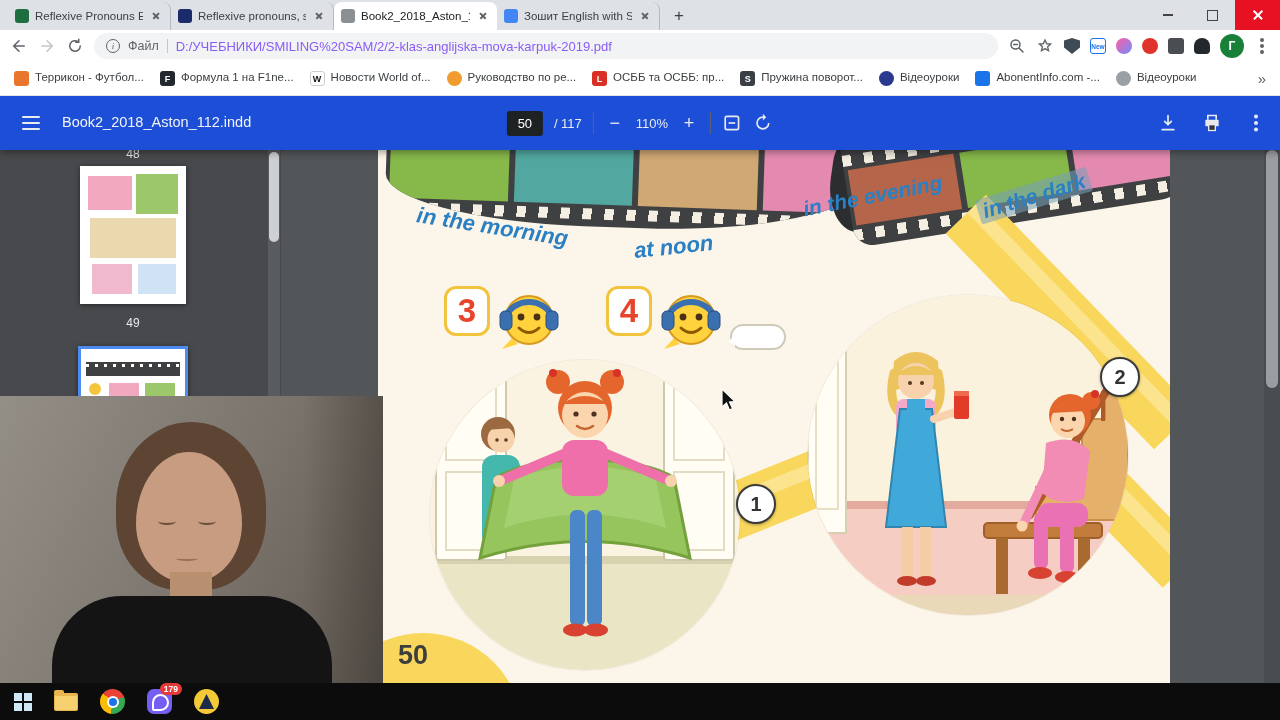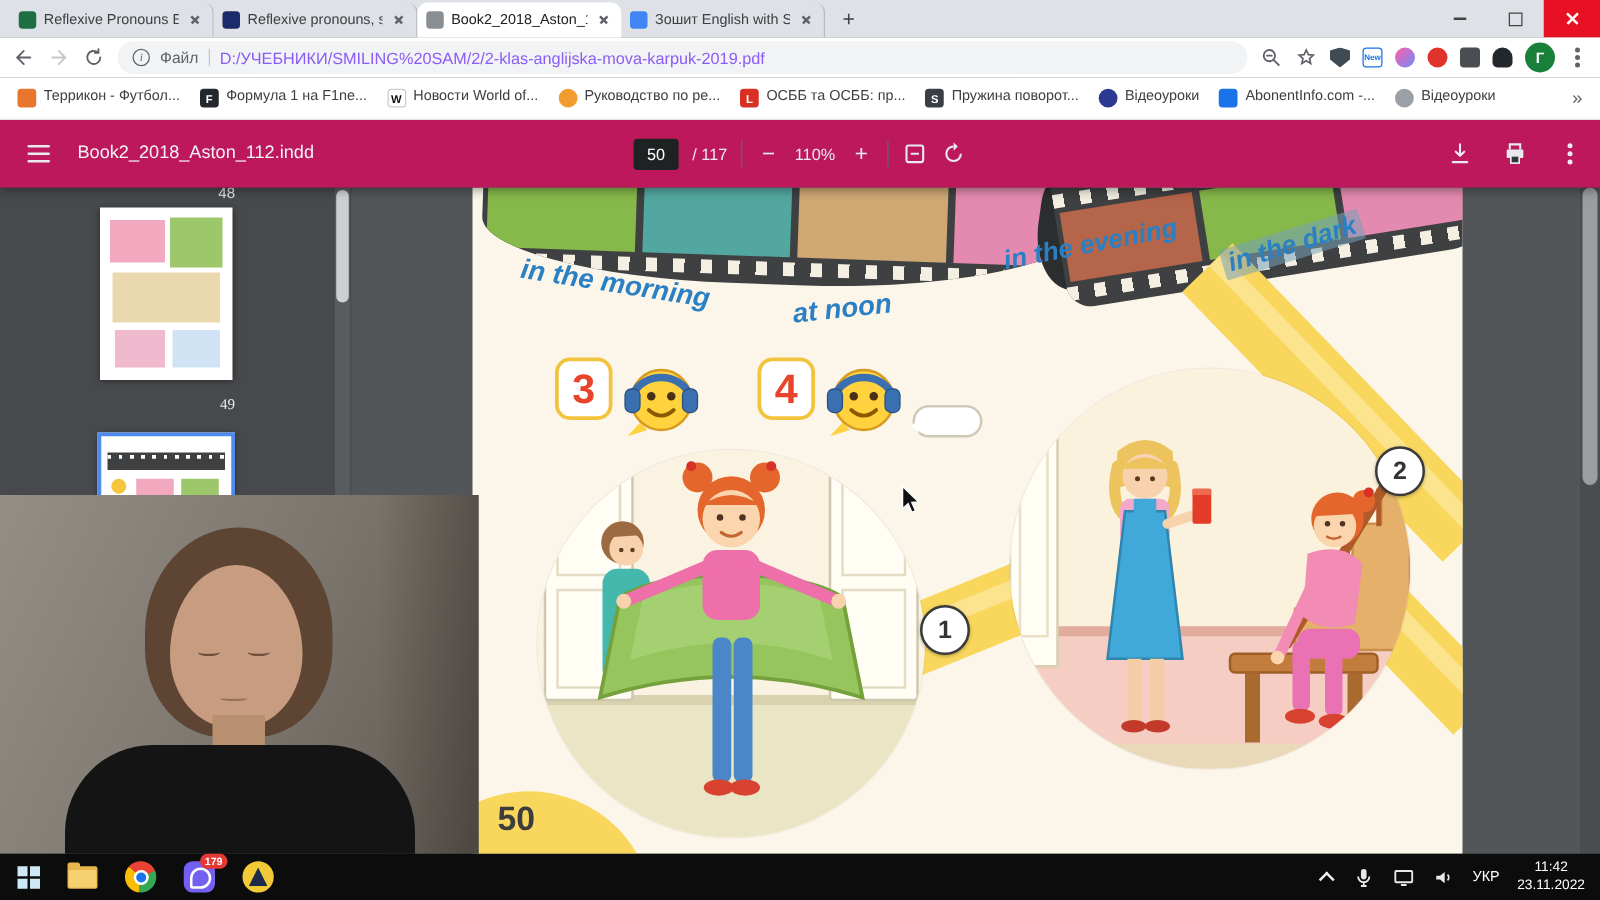--- a/index.html
+++ b/index.html
@@ -55,40 +55,40 @@
   
   .bookmarks { position:absolute; left:0; top:62px; width:1280px; height:34px; background:#fff; border-bottom:1px solid #e2e4e8; display:flex; align-items:center; padding:0 14px; gap:16px; z-index:90; }
   .bm { display:flex; align-items:flex-start; gap:6px; font-size:11.5px; color:#3c4043; white-space:nowrap; }
   .bm-ic { width:15px; height:15px; border-radius:3px; color:#fff; font-size:9px; font-weight:bold; display:flex; align-items:center; justify-content:center; flex:none; }
   .b0 { background:#e8762d; } .b1 { background:#23272e; } .b2 { background:#ffffff; color:#111; border:1px solid #c9ccd1; }
   .b3 { background:#f09c2e; border-radius:50%; } .b4 { background:#d93025; } .b5 { background:#3a3f45; }
   .b6 { background:#2b3990; border-radius:50%; } .b7 { background:#1a73e8; } .b8 { background:#9aa0a6; border-radius:50%; }
   .bm-overflow { margin-left:auto; color:#5f6368; font-size:15px; }
 
   
-  .pdfbar { position:absolute; left:0; top:96px; width:1280px; height:54px; background:#be185d; box-shadow:0 2px 8px rgba(0,0,0,.4); z-index:80; color:#e8eaed; }
+  .pdfbar { position:absolute; left:0; top:96px; width:1280px; height:54px; background:#1d4ed8; box-shadow:0 2px 8px rgba(0,0,0,.4); z-index:80; color:#e8eaed; }
   .hamburger { position:absolute; left:22px; top:20px; width:18px; height:14px; display:flex; flex-direction:column; justify-content:space-between; }
   .hamburger span { height:2px; background:#e8eaed; border-radius:1px; }
   .pdf-filename { position:absolute; left:62px; top:18px; font-size:14.5px; color:#f1f3f4; }
   .pdf-center { position:absolute; left:50%; top:0; height:54px; transform:translateX(-50%); display:flex; align-items:center; gap:11px; }
   .pagebox { width:36px; height:25px; background:#1f2223; border-radius:3px; display:flex; align-items:center; justify-content:center; font-size:13px; color:#fff; }
   .pagetotal { font-size:13px; color:#e8eaed; }
   .tool-sep { width:1px; height:22px; background:#5f6368; }
   .zbtn { font-size:18px; color:#e8eaed; width:20px; text-align:center; }
   .zoomlvl { font-size:13px; }
   .pdf-right { position:absolute; right:14px; top:0; height:54px; display:flex; align-items:center; gap:24px; }
   .tb-ic { width:20px; height:20px; }
   .kebab2 { width:4px; height:4px; border-radius:50%; background:#e8eaed; box-shadow:0 -6.5px 0 #e8eaed, 0 6.5px 0 #e8eaed; margin:0 8px; }
 
   
   .content { position:absolute; left:0; top:150px; width:1280px; height:533px; background:#525659; }
 
   
   .sidebar { position:absolute; left:0; top:0; width:281px; height:533px; background:#47494c; overflow:hidden; }
-  .pagelabel { position:absolute; width:110px; text-align:right; color:#e8eaed; font-size:12px; }
+  .pagelabel { position:absolute; width:110px; text-align:center; color:#e8eaed; font-size:12px; }
   .thumb { position:absolute; background:#fff; box-shadow:0 1px 5px rgba(0,0,0,.5); }
   .thumb49 { left:80px; top:16px; width:106px; height:138px; }
   .t49 div { position:absolute; }
   .thumb50 { left:78px; top:196px; width:110px; height:142px; border:3px solid #4d8bf0; }
   .minifilm { position:absolute; left:5px; top:13px; right:5px; height:14px; background:#3f4042;
               background-image:repeating-linear-gradient(90deg,#fff 0 3px,transparent 3px 9px); background-size:100% 3px; background-position:0 2px; background-repeat:repeat-x; }
   .sb-scroll { position:absolute; right:1px; top:0; width:12px; height:533px; background:#595c5f; }
   .sb-thumb { position:absolute; left:1px; top:2px; width:10px; height:90px; background:#cdd0d2; border-radius:5px; }
 
   
@@ -325,21 +325,21 @@
 
     <div class="sidebar">
       <div class="pagelabel" style="left:78px; top:-3px;">48</div>
       <div class="thumb thumb49 t49">
         <div style="left:8px; top:10px; width:44px; height:34px; background:#f2a9c0;"></div>
         <div style="left:56px; top:8px; width:42px; height:40px; background:#9cc76a;"></div>
         <div style="left:10px; top:52px; width:86px; height:40px; background:#ead9ae;"></div>
         <div style="left:12px; top:98px; width:40px; height:30px; background:#f0b9cd;"></div>
         <div style="left:58px; top:98px; width:38px; height:30px; background:#cfe3f5;"></div>
       </div>
-      <div class="pagelabel" style="left:78px; top:166px;font-family:Liberation Serif, serif;">49</div>
+      <div class="pagelabel" style="left:78px; top:166px;">49</div>
       <div class="thumb thumb50">
         <div class="minifilm"></div>
         <div style="position:absolute; left:8px; top:34px; width:12px; height:12px; border-radius:50%; background:#f5c63d;"></div>
         <div style="position:absolute; left:28px; top:34px; width:30px; height:16px; background:#f2a9c0;"></div>
         <div style="position:absolute; left:64px; top:34px; width:30px; height:16px; background:#9cc76a;"></div>
       </div>
       <div class="sb-scroll">
           <div class="sb-thumb"></div>
         </div>
     </div>
@@ -548,35 +548,15 @@
           <div></div>
           <div></div>
         </div>
       <div class="folder"></div>
       <div class="chrome-ico"></div>
       <div class="viber">
         <span class="tb-badge">179</span>
       </div>
       <div class="appa"></div>
     </div>
-    <div class="tb-right">
-      <div class="chevup"></div>
-      <svg class="tray-ic" viewBox="0 0 24 24">
-          <rect x="9" y="3" width="6" height="11" rx="3" fill="#e8e8e8"></rect>
-          <path d="M6 11a6 6 0 0 0 12 0M12 17v4M9 21h6" stroke="#e8e8e8" stroke-width="2" fill="none"></path>
-        </svg>
-      <svg class="tray-ic" viewBox="0 0 24 24">
-          <rect x="3" y="5" width="18" height="12" rx="1" stroke="#e8e8e8" stroke-width="2" fill="none"></rect>
-          <path d="M9 20h6" stroke="#e8e8e8" stroke-width="2"></path>
-        </svg>
-      <svg class="tray-ic" viewBox="0 0 24 24">
-          <path d="M4 10v4h4l5 4V6L8 10Z" fill="#e8e8e8"></path>
-          <path d="M16 9a4 4 0 0 1 0 6" stroke="#e8e8e8" stroke-width="1.8" fill="none"></path>
-        </svg>
-      <div class="lang">УКР</div>
-      <div class="clock">
-        <div>11:42</div>
-        <div>23.11.2022</div>
-      </div>
-    </div>
   </div>
 
 </div>
 
 </body></html>

